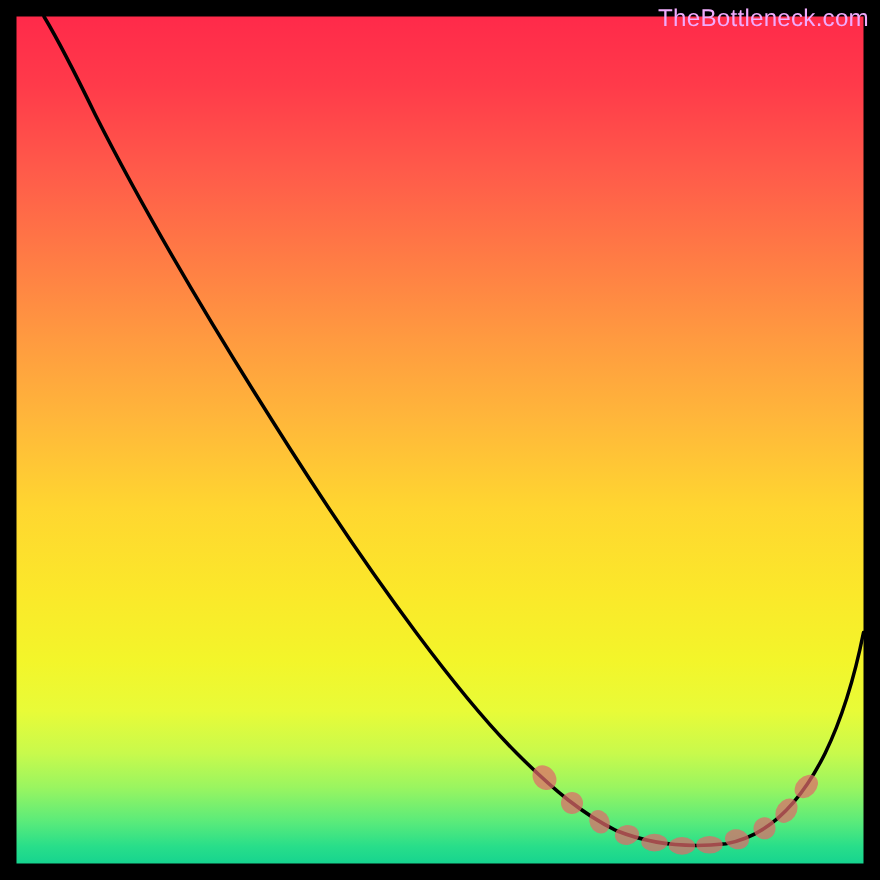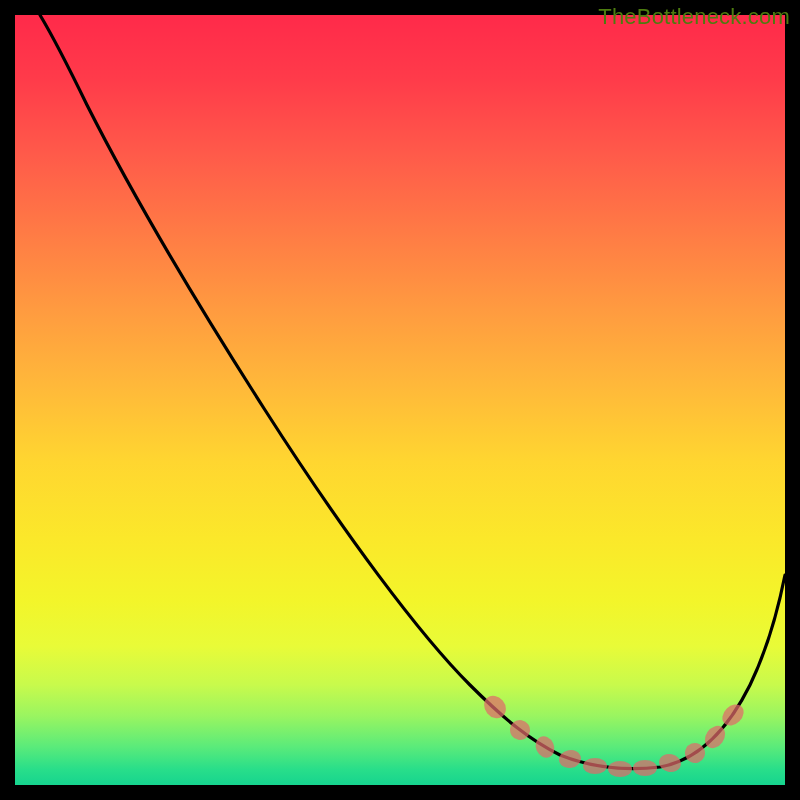--- a/index.html
+++ b/index.html
@@ -33,21 +33,21 @@
       #28de8a 98%,
       #16d48f 100%
     );
   }
   .watermark {
     position: absolute;
     top: 4px;
     right: 10px;
     font-family: Arial, Helvetica, sans-serif;
     font-size: 22px;
-    color: #4d7c0f;
+    color: #f0abfc;
     font-weight: 500;
     letter-spacing: 0.2px;
   }
   svg.overlay {
     position: absolute;
     left: 0;
     top: 0;
     width: 770px;
     height: 770px;
     overflow: visible;

